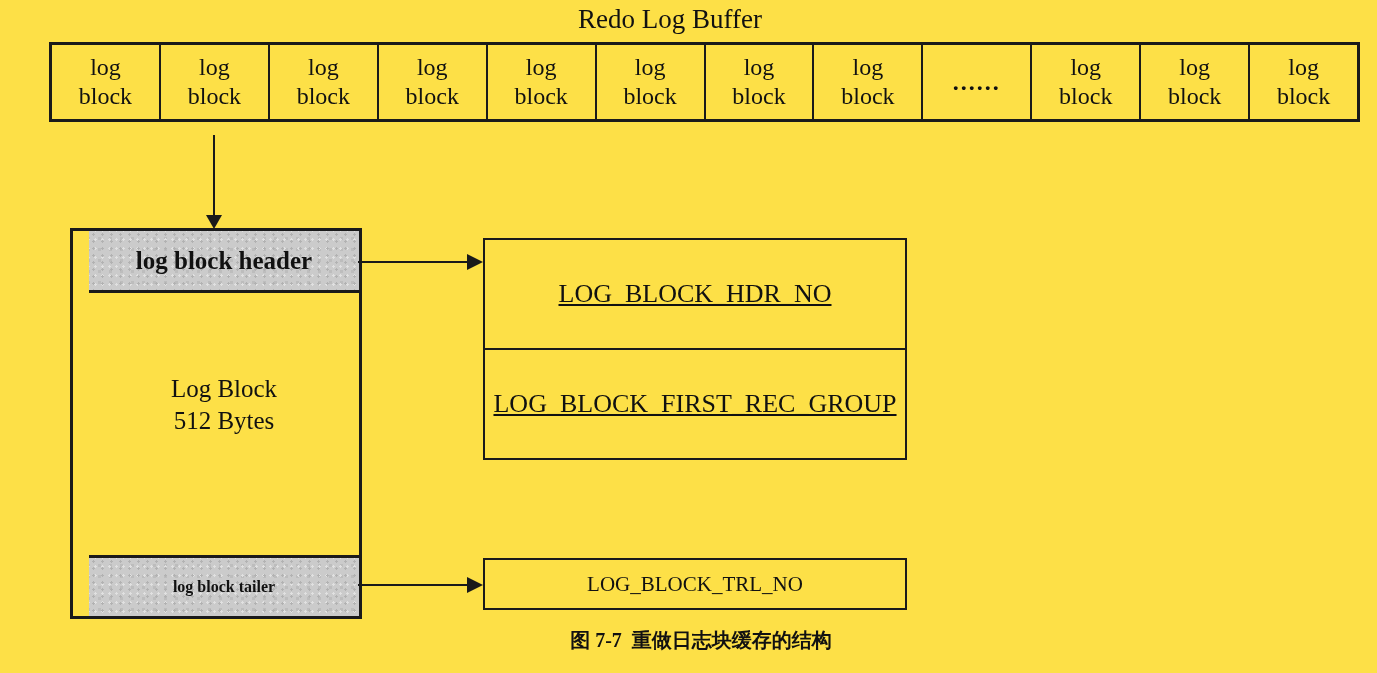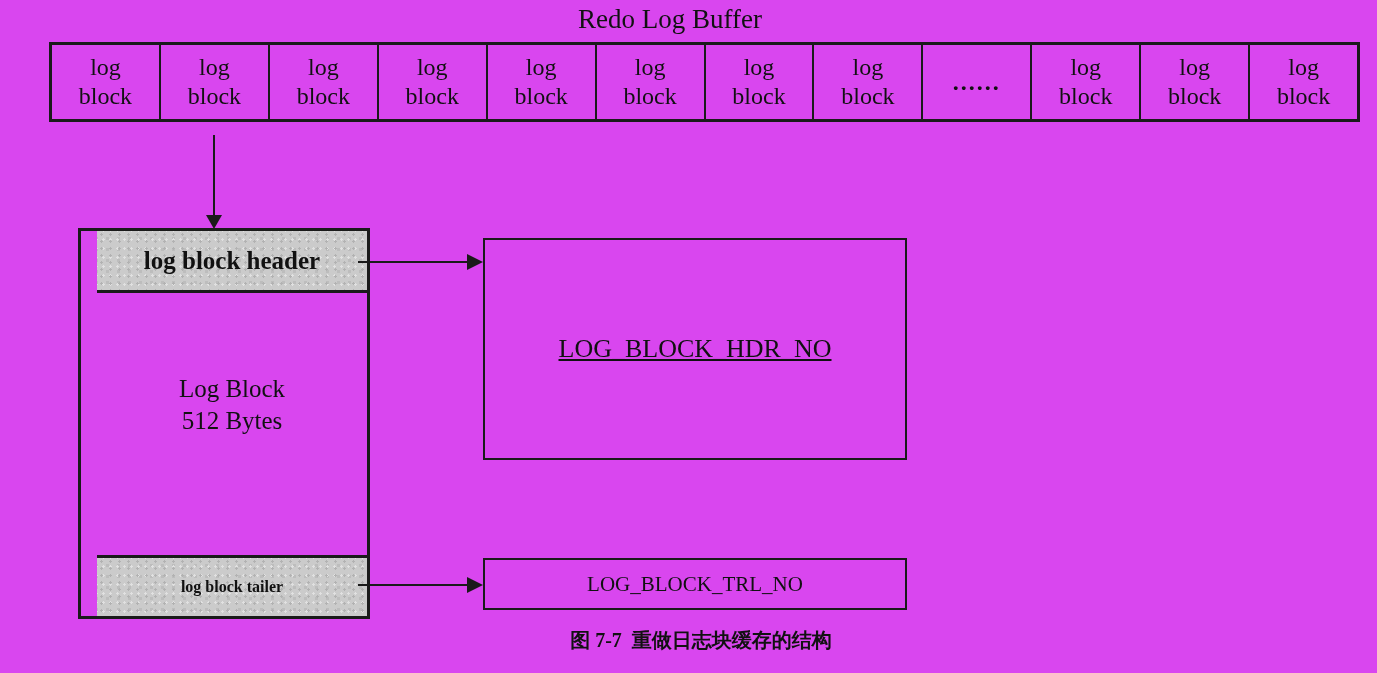--- a/index.html
+++ b/index.html
@@ -1,17 +1,17 @@
 <!DOCTYPE html>
 <html><head>
 <meta charset="utf-8">
 <style>
   html, body { margin:0; padding:0; background:#ffffff; }
   .stage {
-    position:relative; width:1377px; height:673px; background:#d946ef;
+    position:relative; width:1377px; height:673px; background:#fde047;
     font-family:"Liberation Serif", "DejaVu Serif", serif; color:#111;
     overflow:hidden;
   }
 
   
   .title {
     position:absolute; left:480px; top:4px; width:380px;
     text-align:center; font-size:27px;
   }
 
@@ -38,21 +38,21 @@
     border-top:14px solid #1a1a1a;
   }
   .head-right {
     position:absolute; width:0; height:0;
     border-top:8px solid transparent; border-bottom:8px solid transparent;
     border-left:16px solid #1a1a1a;
   }
 
   
   .log-block {
-    position:absolute; left:78px; top:228px; width:292px; height:391px;
+    position:absolute; left:70px; top:228px; width:292px; height:391px;
     border:3px solid #1a1a1a; box-sizing:border-box;
     display:flex; flex-direction:column;padding-left:16px;
   }
   .shaded {
     background-color:#cbcbcb;
     background-image:
       radial-gradient(circle, #b2b2b2 20%, rgba(0,0,0,0) 21%),
       radial-gradient(circle, #e1e1e1 20%, rgba(0,0,0,0) 21%),
       radial-gradient(circle, #bdbdbd 24%, rgba(0,0,0,0) 25%);
     background-size:9px 7px, 7px 9px, 11px 11px;
@@ -143,20 +143,21 @@
     <div class="lb-body">Log Block
 512 Bytes</div>
     <div class="lb-tailer shaded">log block tailer</div>
   </div>
 
   <div class="line h-line" style="left:358px; top:261px; width:112px;"></div>
   <div class="head-right" style="left:467px; top:254px;"></div>
 
   <div class="fields-box">
     <div class="field-row">LOG_BLOCK_HDR_NO</div>
+    <div class="field-row">LOG_BLOCK_FIRST_REC_GROUP</div>
   </div>
 
   <div class="line h-line" style="left:358px; top:584px; width:112px;"></div>
   <div class="head-right" style="left:467px; top:577px;"></div>
 
   <div class="trl-box">LOG_BLOCK_TRL_NO</div>
 
   <div class="caption">图 7-7  重做日志块缓存的结构</div>
 
 </div>

